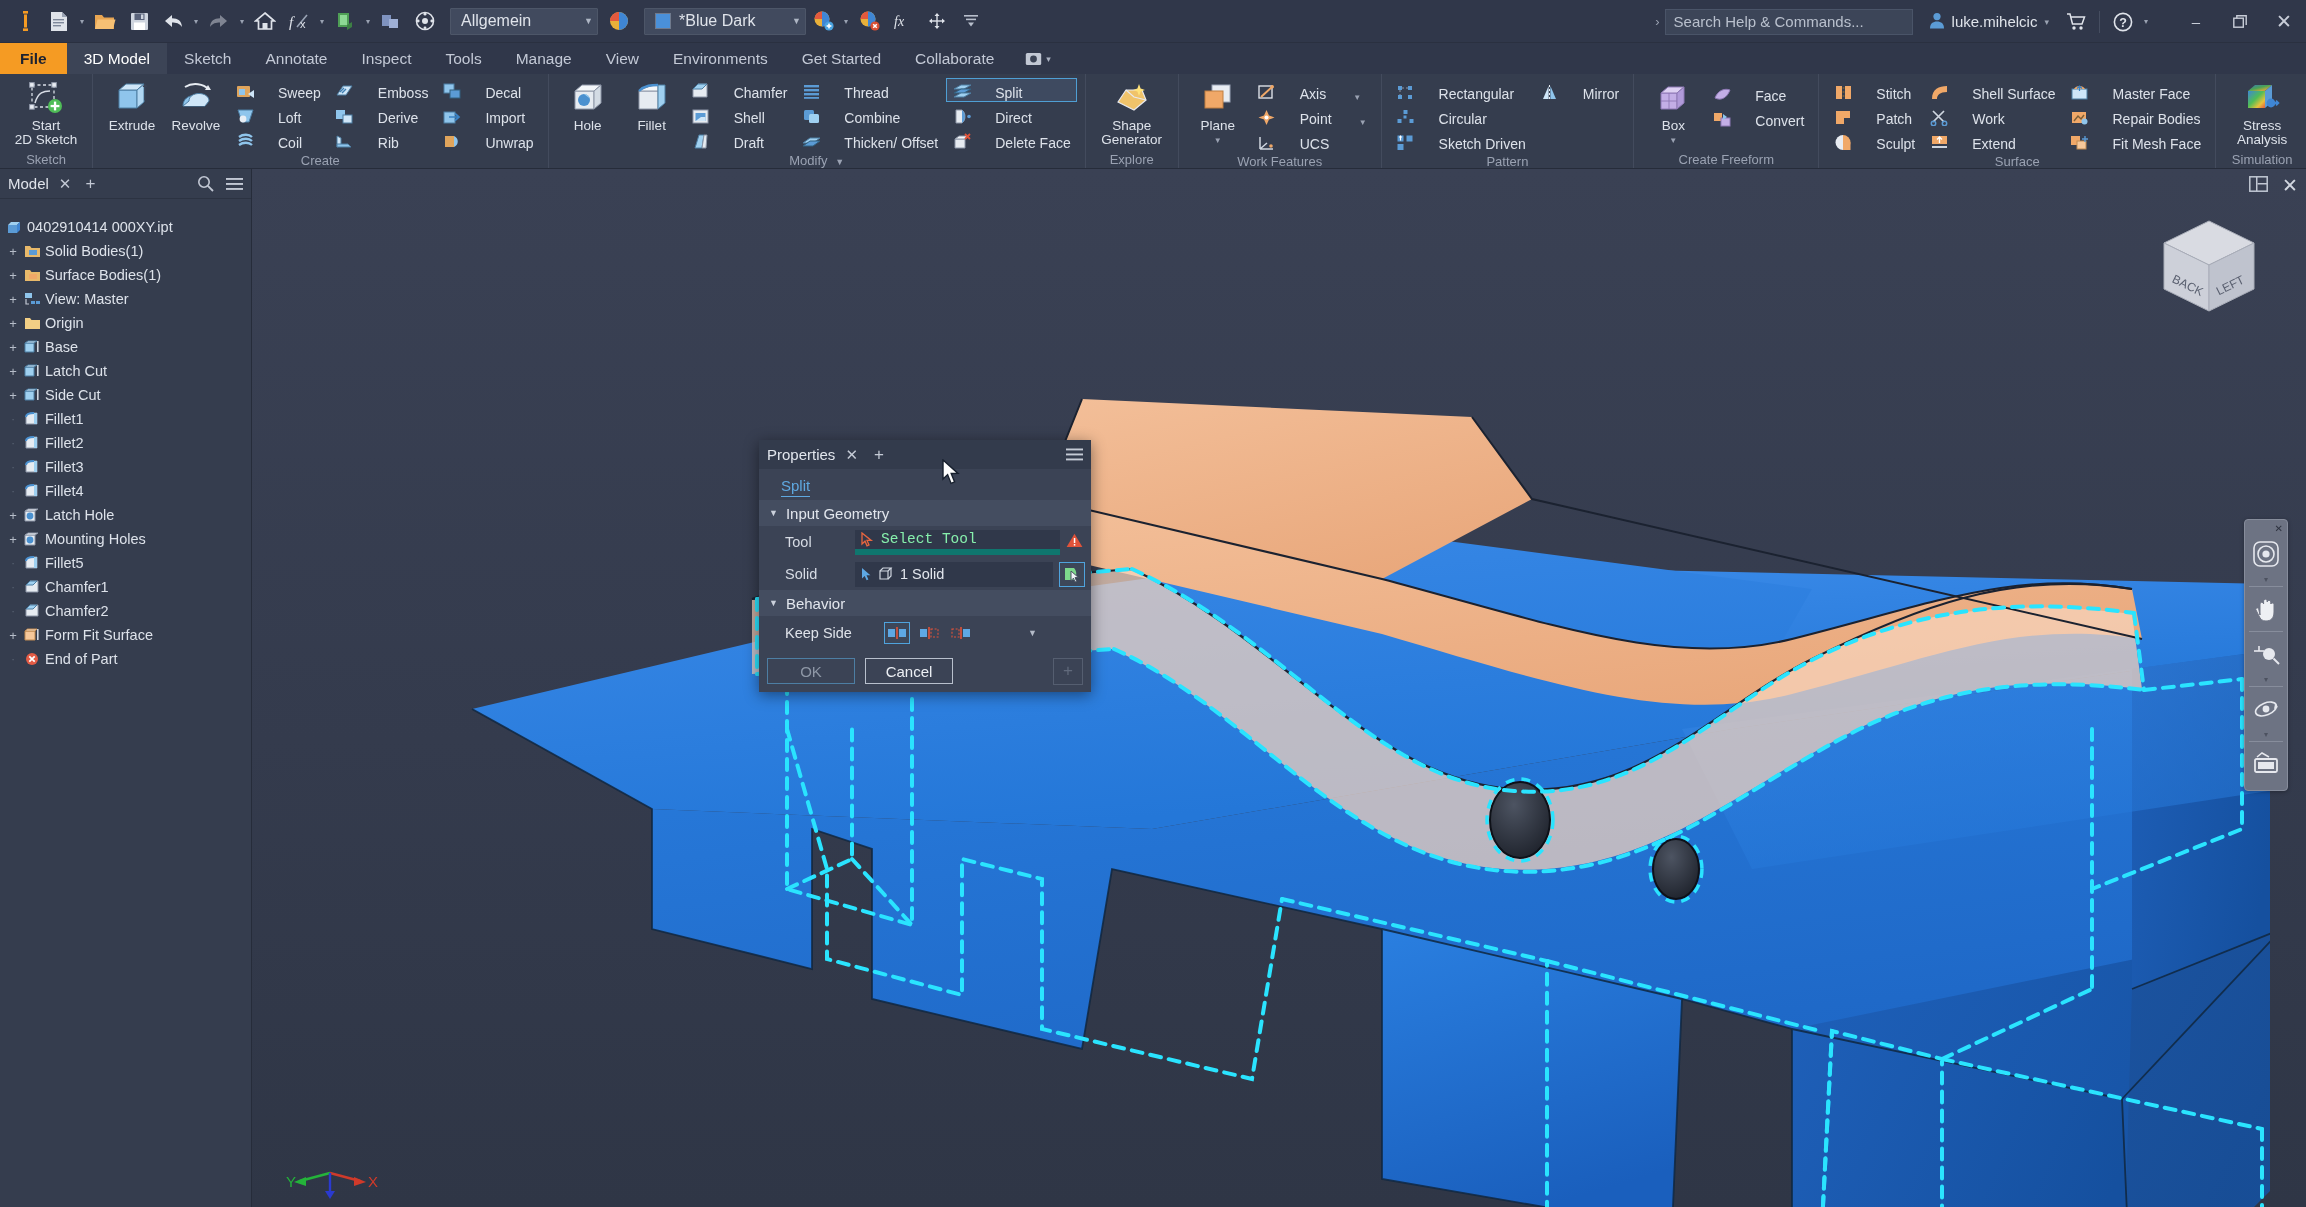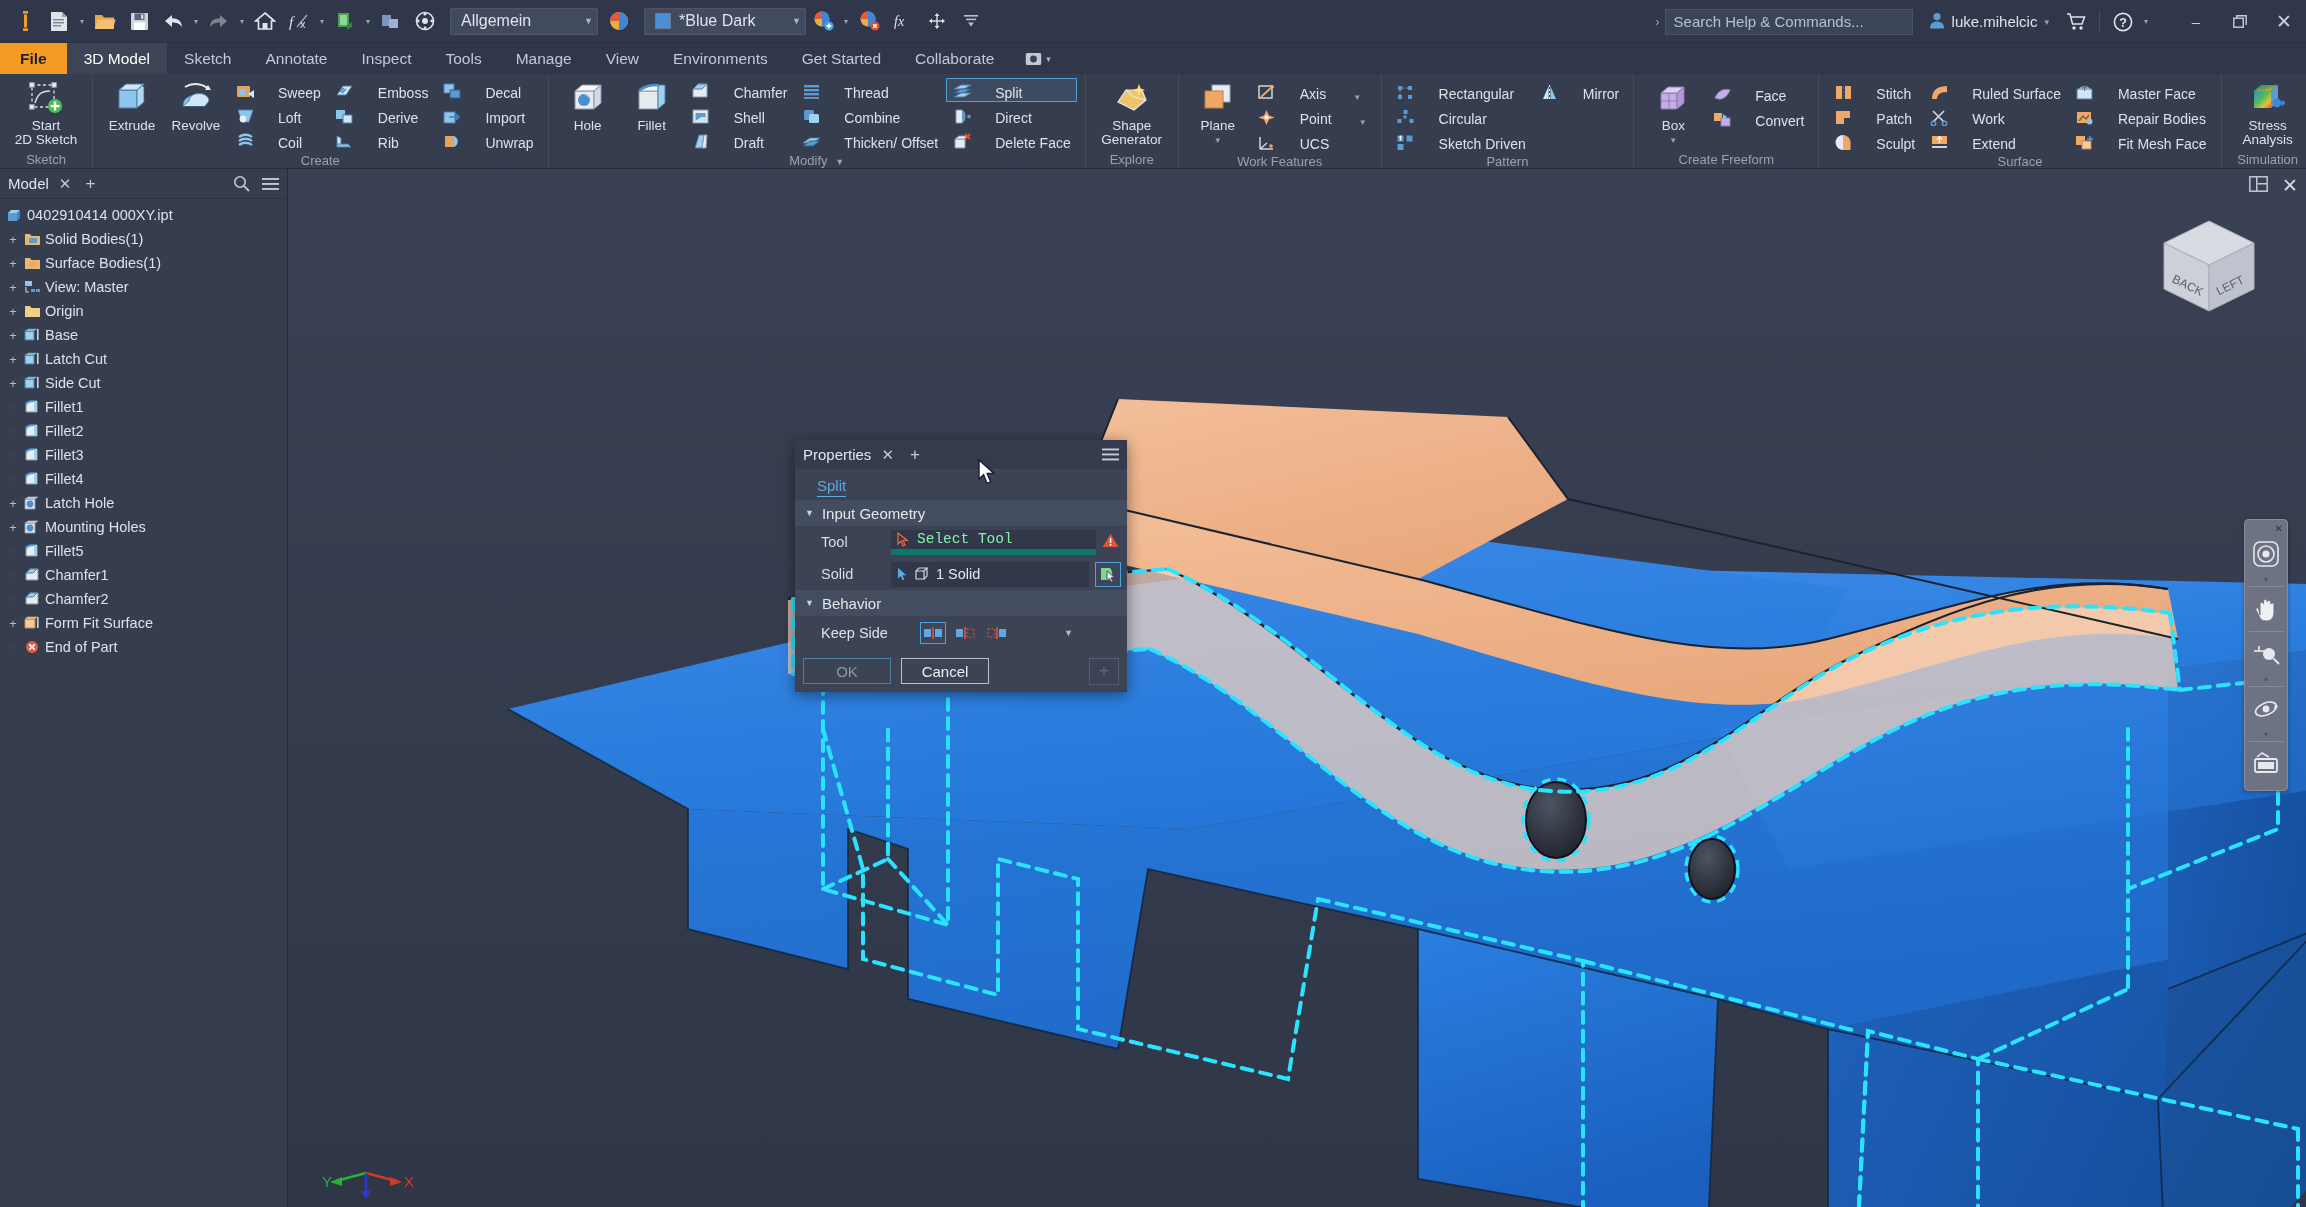--- a/index.html
+++ b/index.html
@@ -90,22 +90,22 @@
   .smbtn .ico { width:20px;height:20px;display:flex;align-items:center;justify-content:center;flex:none; }
   .smbtn.sel { border:1px solid #4f9fd4; background:#3e4a60; }
   .smbtn .cv { color:#9aa2b2; font-size:8px; margin-left:4px; }
 
   .panel-tail { display:flex; align-items:center; padding-left:14px; }
 
   
   .body { position:absolute; left:0; right:0; top:169px; bottom:0; display:flex; }
 
   
-  .browser { width: 288px; background: #353d4e; display:flex; flex-direction:column;
-             border-right:1px solid #262c3a; }
+  .browser { width: 252px; background: #353d4e; display:flex; flex-direction:column;
+             border-right:1px solid #262c3a;gap:12px; }
   .browser-head { height: 30px; display:flex; align-items:center; padding: 0 8px;
                   background:#353d4e; font-size:15px; color:#dfe3ea; border-bottom:1px solid #2c3342; }
   .browser-head .bh-x { margin-left: 10px; color:#c2c8d4; font-size:15px; }
   .browser-head .bh-plus { margin-left: 14px; color:#c2c8d4; font-size:17px; }
   .browser-head .spacer { flex: 1; }
   .browser-head .bh-ico { margin-left: 12px; color:#c2c8d4; display:flex; }
   .tree { padding: 4px 0 0 2px; font-size: 14.5px; color: #dde2ea; }
   .node { height: 24px; display:flex; align-items:center; gap:4px; white-space:nowrap; padding-left:2px; }
   .exp { width: 14px; text-align:center; color:#b6bdc9; font-size:13px; flex:none; }
   .exp.none { color: #5d6676; font-size: 11px; }
@@ -884,21 +884,21 @@
             <span>Sculpt</span>
           </div>
         </div>
         <div class="col">
           <div class="smbtn">
             <span class="ico">
                 <svg width="19" height="17" viewBox="0 0 19 17">
                   <path d="M2 15 C2 5 9 2 17 2 L17 8 C10 8 7 11 7 15 Z" fill="#f0a868"></path>
                 </svg>
               </span>
-            <span>Ruled Surface</span>
+            <span>Shell Surface</span>
           </div>
           <div class="smbtn">
             <span class="ico">
                 <svg width="19" height="17" viewBox="0 0 19 17">
                   <path d="M3 2 L14 13 M14 2 L3 13" stroke="#cfd6e0" stroke-width="1.7" fill="none"></path>
                   <circle cx="3.5" cy="14.5" r="2.2" fill="none" stroke="#5b9bd5" stroke-width="1.5"></circle>
                   <circle cx="14.5" cy="14.5" r="2.2" fill="none" stroke="#5b9bd5" stroke-width="1.5"></circle>
                 </svg>
               </span>
             <span>Work</span>

